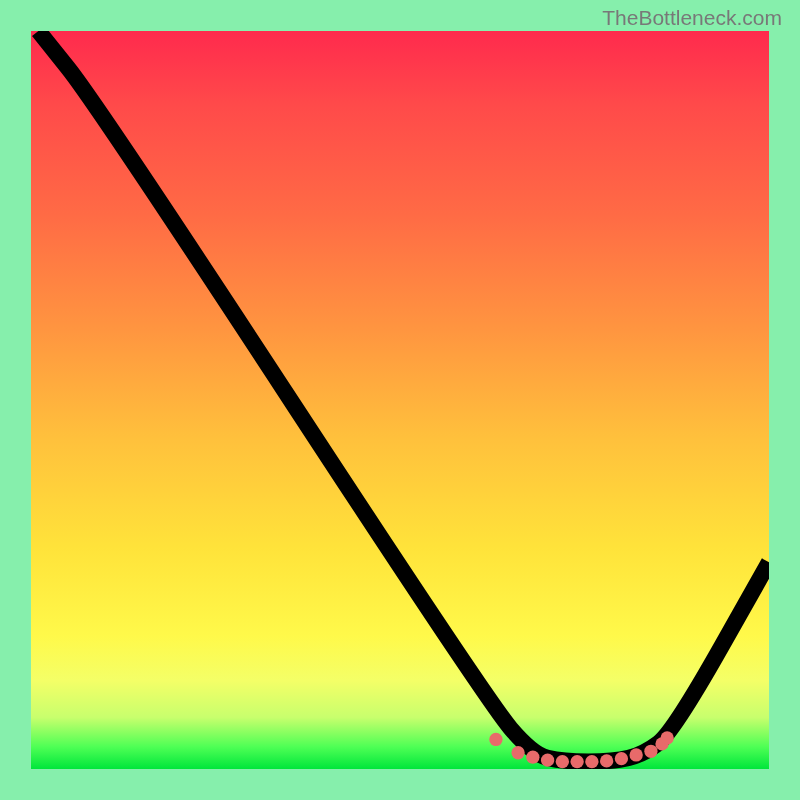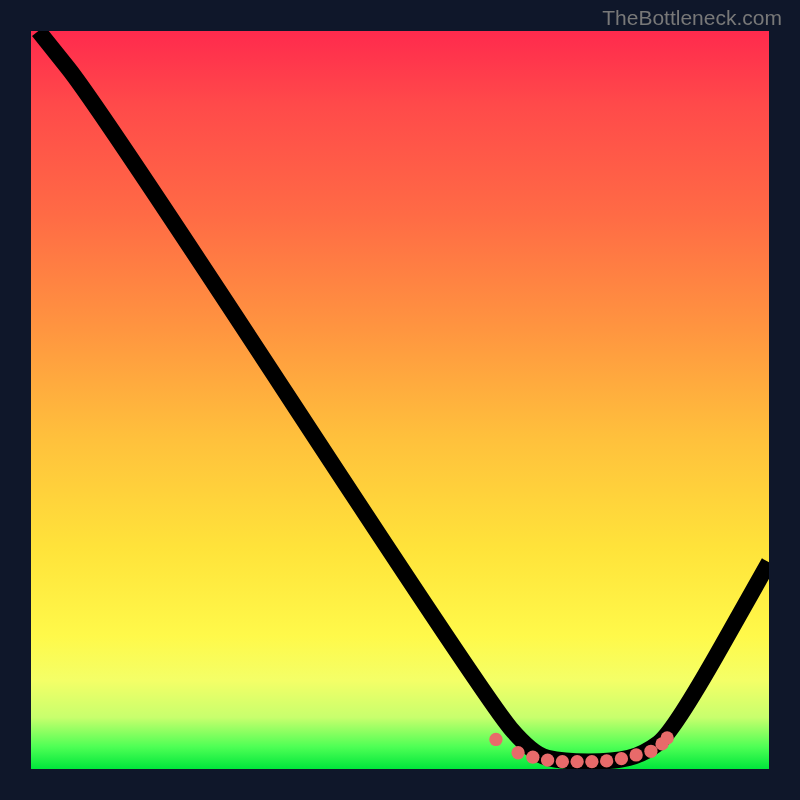--- a/index.html
+++ b/index.html
@@ -8,21 +8,21 @@
     background: #000;
     width: 800px;
     height: 800px;
     position: relative;
     font-family: Arial, sans-serif;
   }
   .container {
     width: 800px;
     height: 800px;
     position: relative;
-    background: #0f172a;
+    background: #86efac;
   }
   .watermark {
     position: absolute;
     top: 6px;
     right: 18px;
     color: #787878;
     font-size: 21px;
     font-weight: 500;
     z-index: 10;
   }

